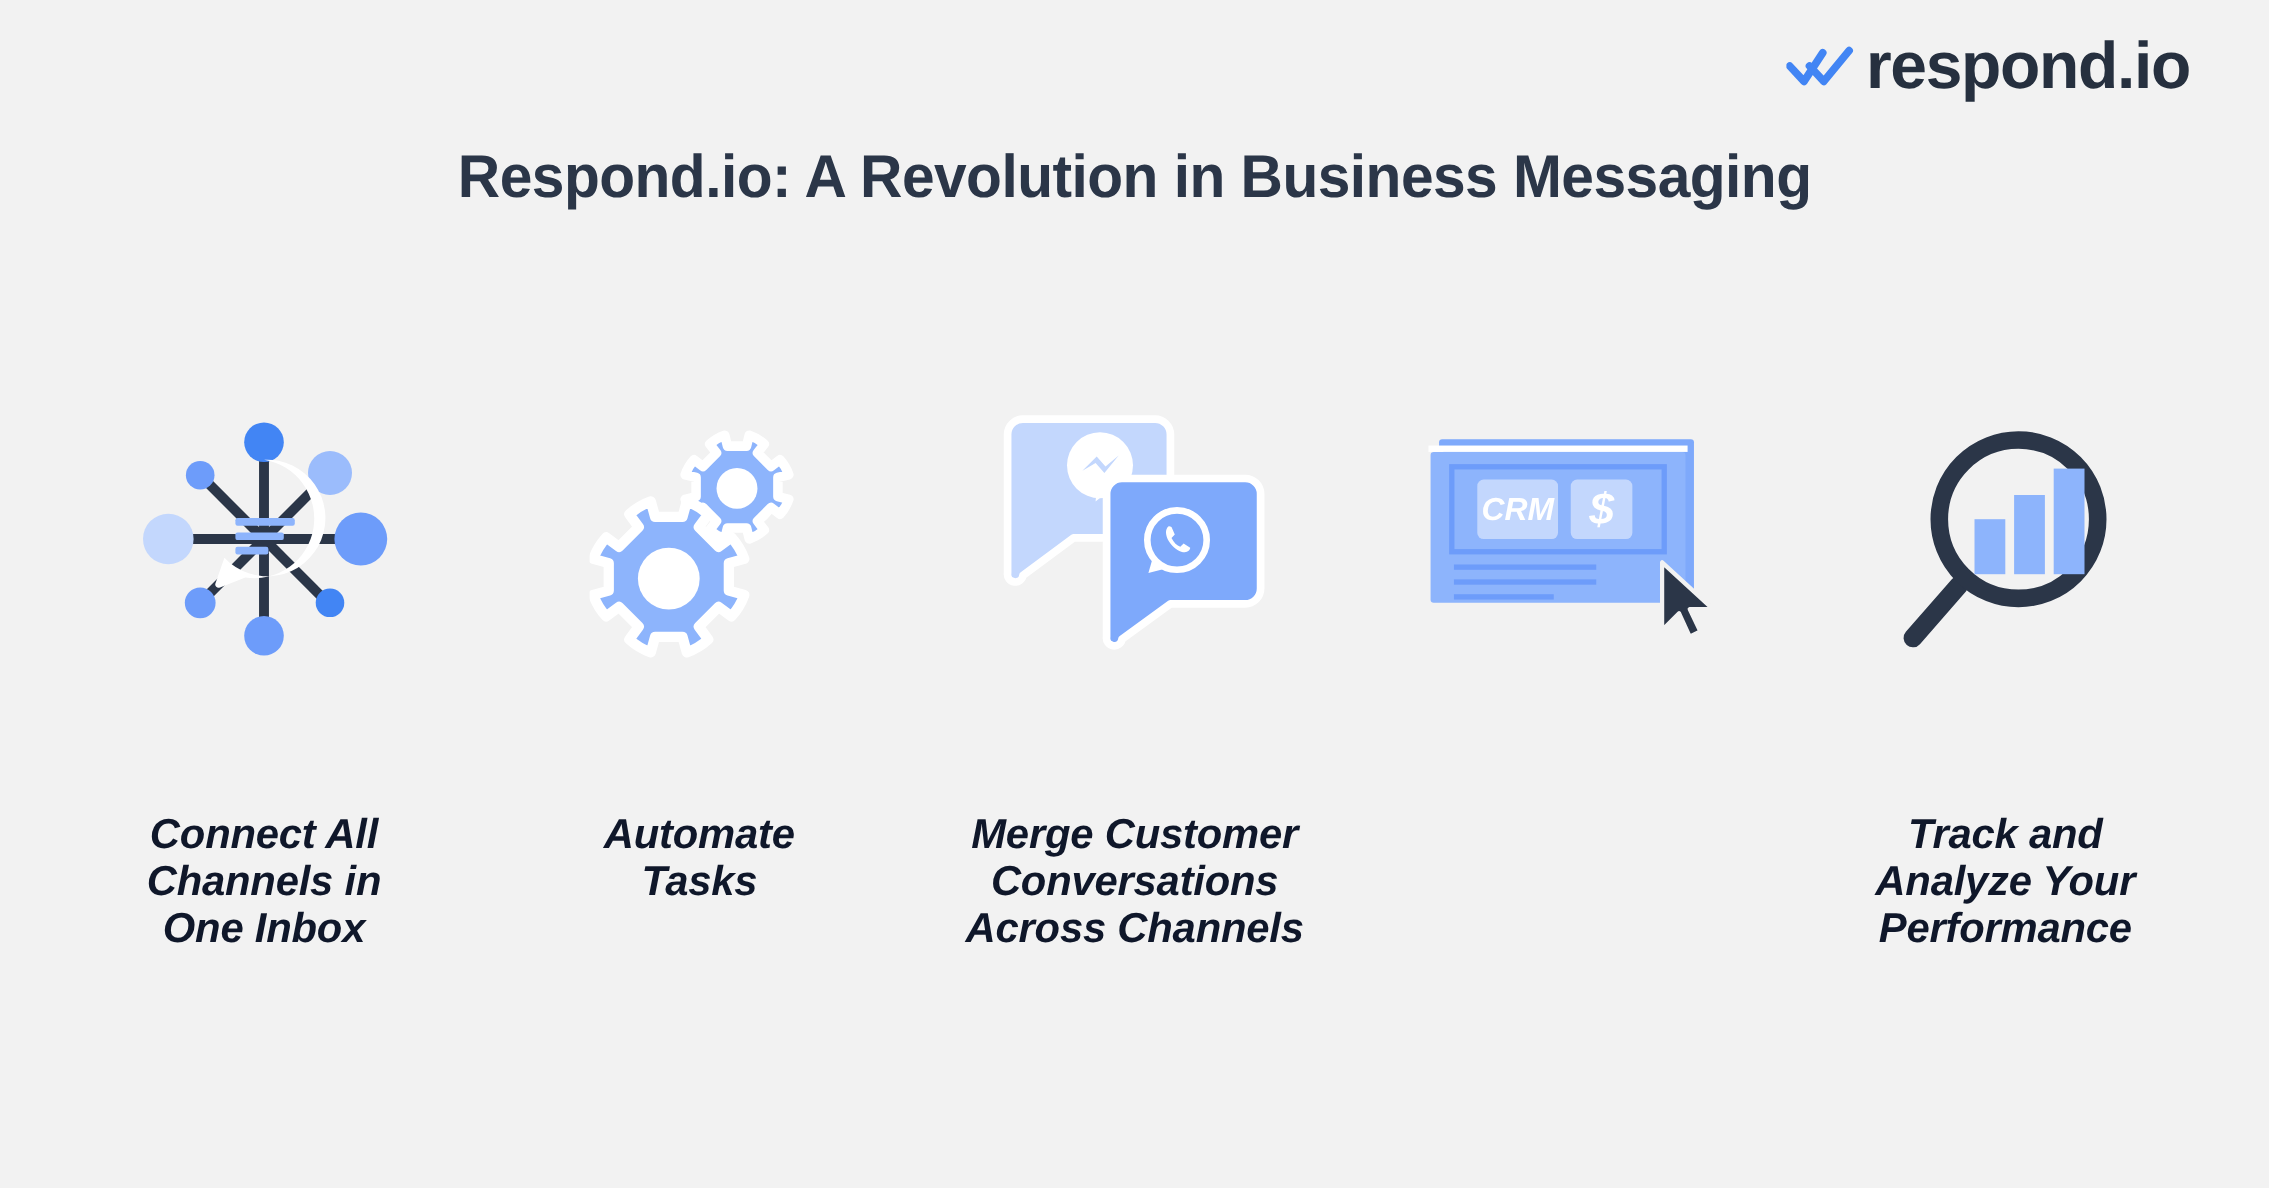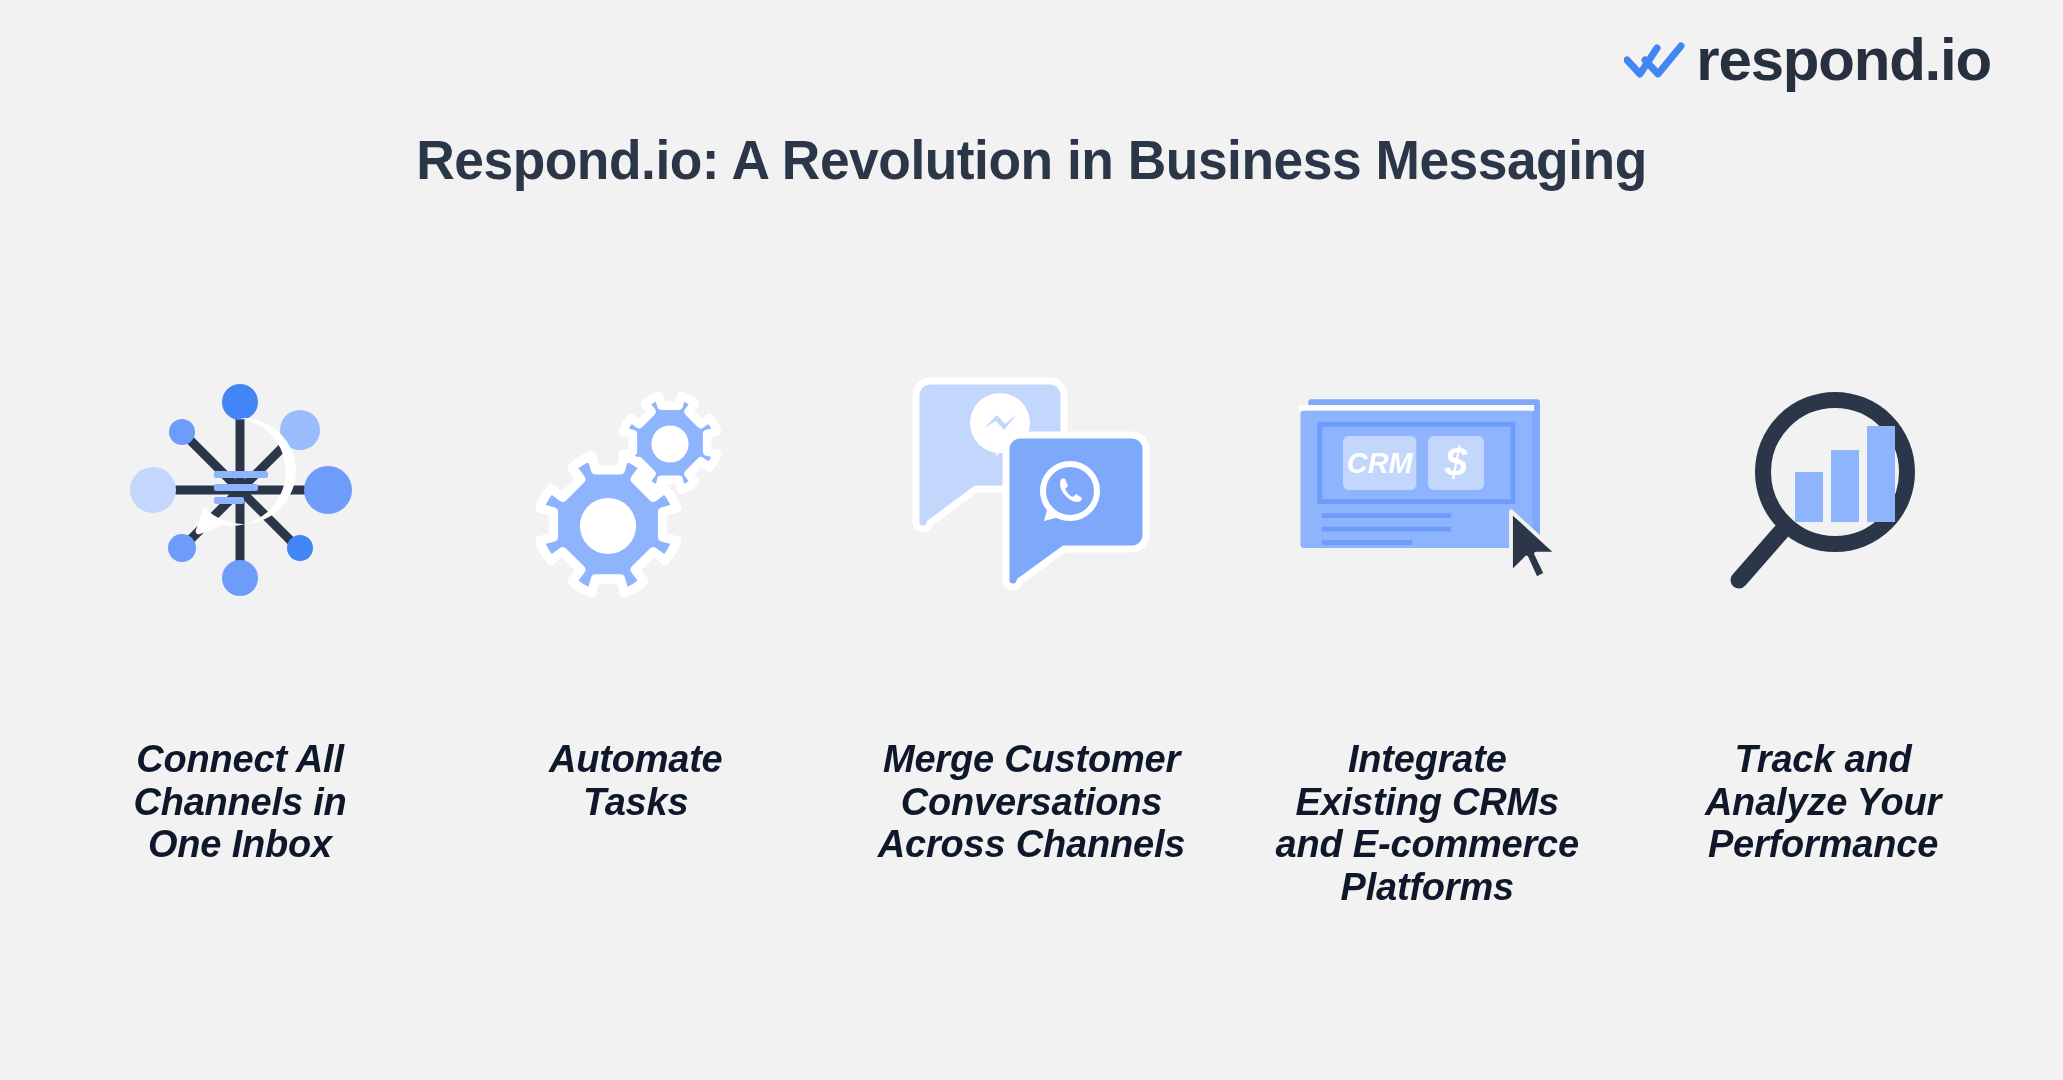--- a/index.html
+++ b/index.html
@@ -223,24 +223,20 @@
 
           <rect x="36" y="124" width="134" height="5" fill="#6d9cfa"></rect>
           <rect x="36" y="138" width="134" height="5" fill="#6d9cfa"></rect>
           <rect x="36" y="152" width="94" height="5" fill="#6d9cfa"></rect>
 
           <g>
             <path d="M232 122 L232 186 L248 170 L258 192 L268 187 L258 166 L280 166 Z" fill="#2b3648" stroke="#f2f2f2" stroke-width="4" stroke-linejoin="round"></path>
           </g>
         </svg>
       </div>
-      <div class="feature-label">Integrate
-Existing CRMs
-and E-commerce
-Platforms</div>
     </div>
 
     <div class="feature feature-5">
       <div class="feature-art">
         <svg width="220" height="220" viewBox="0 0 220 220">
           <line x1="68" y1="152" x2="26" y2="200" stroke="#2b3648" stroke-width="17" stroke-linecap="round"></line>
           <circle cx="122" cy="92" r="72" fill="none" stroke="#2b3648" stroke-width="16"></circle>
           <rect x="82" y="92" width="28" height="50" fill="#8db4fc"></rect>
           <rect x="118" y="70" width="28" height="72" fill="#8db4fc"></rect>
           <rect x="154" y="46" width="28" height="96" fill="#8db4fc"></rect>

